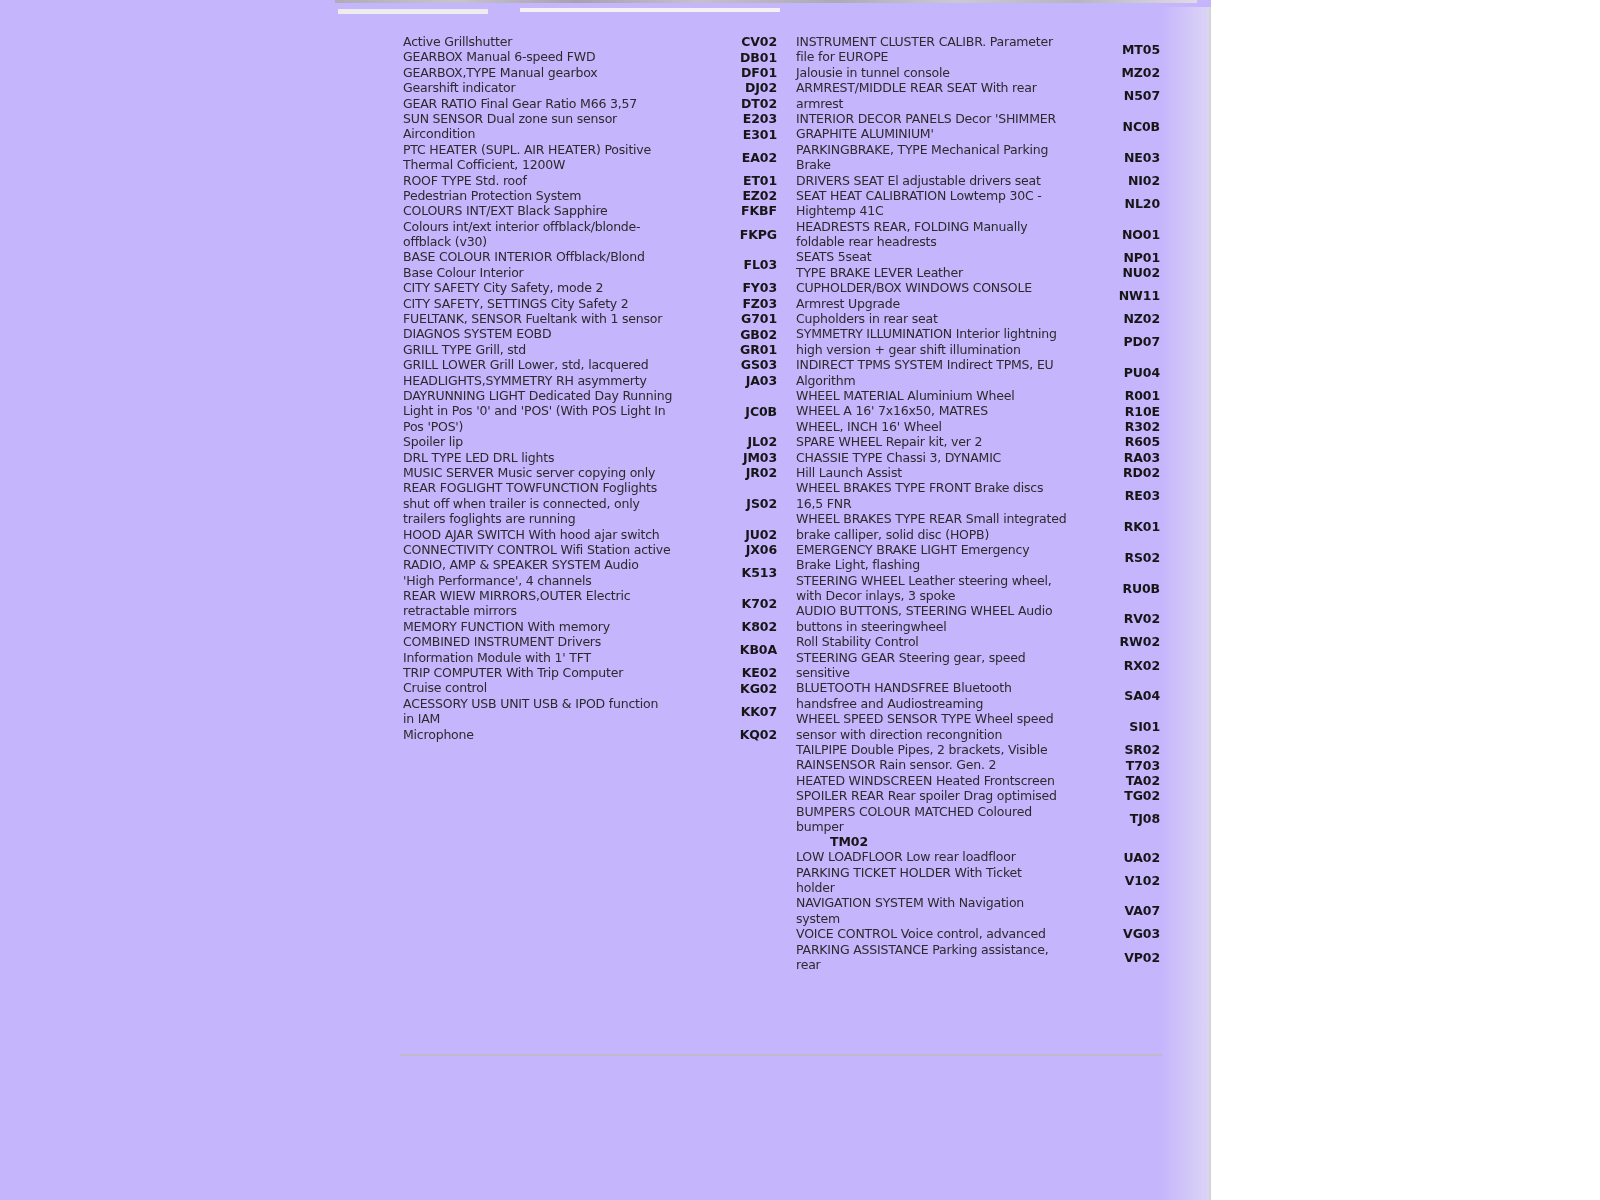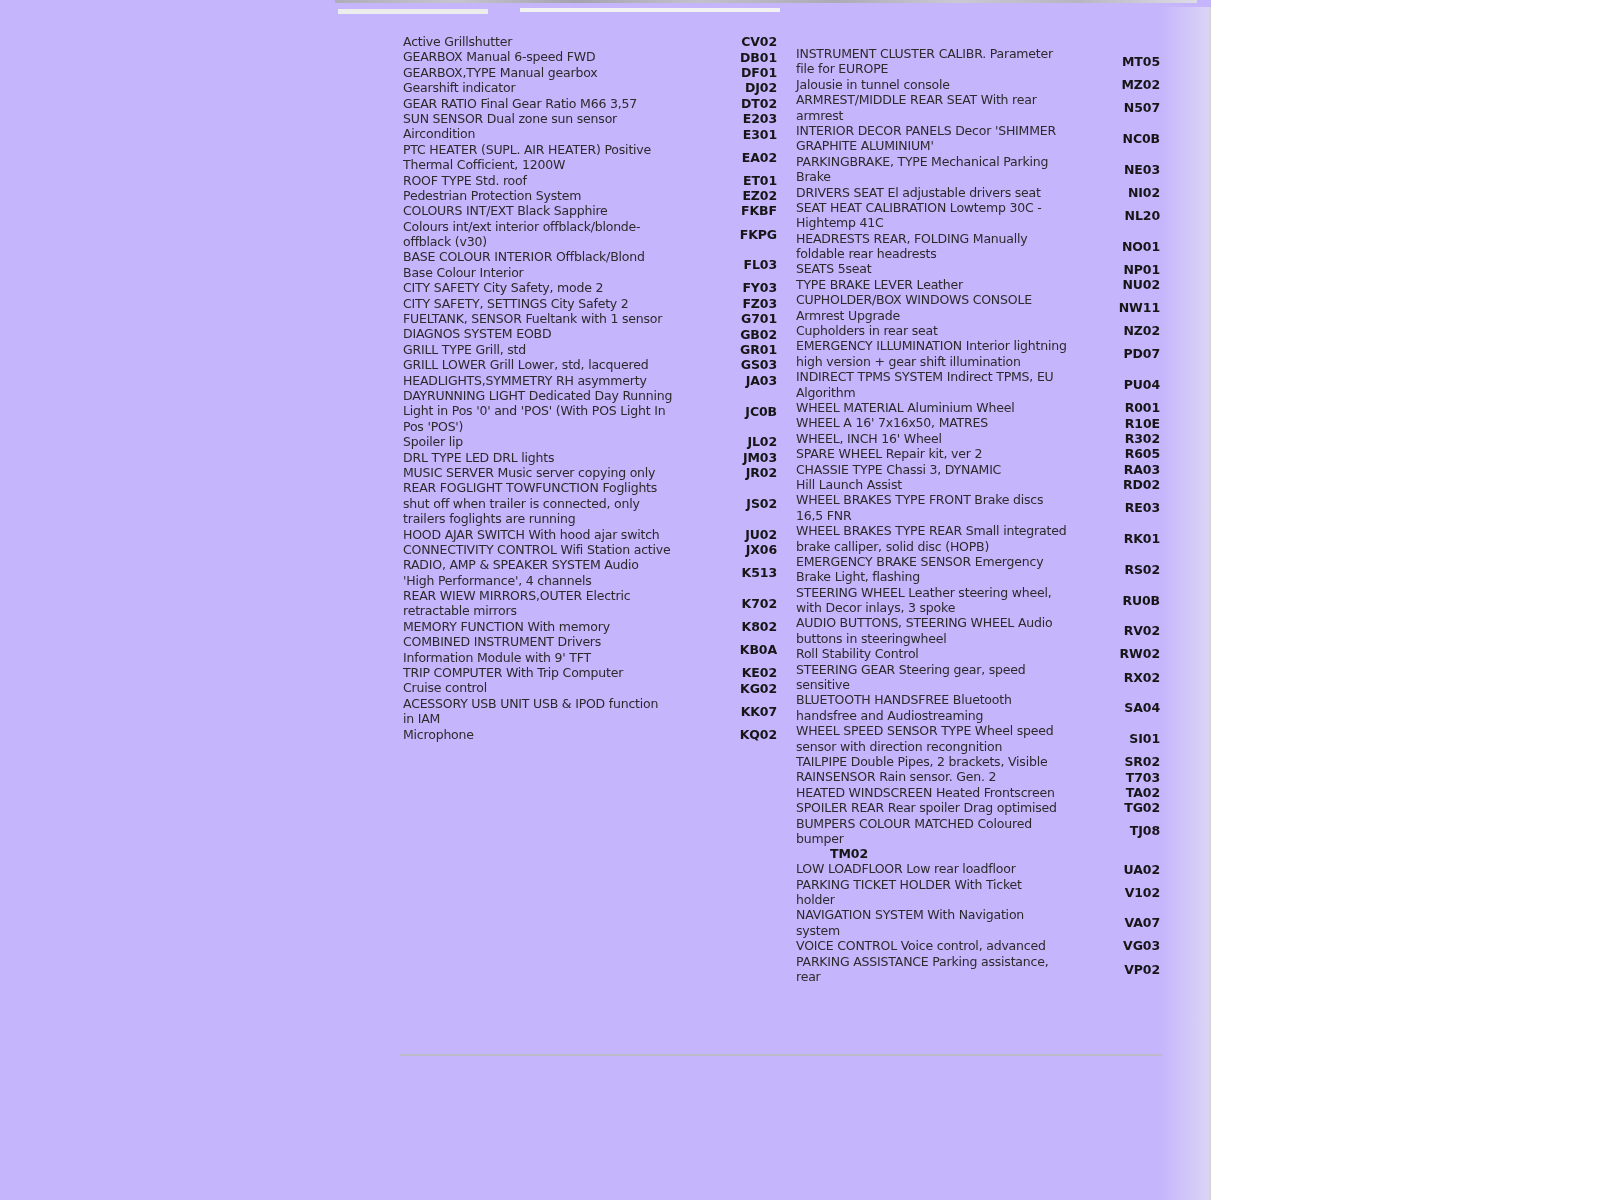--- a/index.html
+++ b/index.html
@@ -50,21 +50,21 @@
   
   .content {
     position: absolute; left: 403px; top: 34px;
     display: flex; gap: 19px;
     color: #2b2b2b;
     font-size: 12.5px;
     letter-spacing: -0.2px;
   }
   .col { display: block; }
   .col-left  { width: 374px; }
-  .col-right { width: 364px; margin-top: 12px; }
+  .col-right { width: 364px; }
   .entry { display: flex; align-items: center; }
   .desc { flex: 1; min-width: 0; }
   .line {
     height: 15.4px; line-height: 15.4px;
     white-space: nowrap;
   }
   .code {
     width: 72px; flex: none;
     text-align: right;
     font-weight: 700;
@@ -272,21 +272,21 @@
         </div>
         <div class="entry">
           <div class="desc">
             <div class="line">MEMORY FUNCTION With memory</div>
           </div>
           <div class="code">K802</div>
         </div>
         <div class="entry">
           <div class="desc">
             <div class="line">COMBINED INSTRUMENT Drivers</div>
-            <div class="line">Information Module with 9' TFT</div>
+            <div class="line">Information Module with 1' TFT</div>
           </div>
           <div class="code">KB0A</div>
         </div>
         <div class="entry">
           <div class="desc">
             <div class="line">TRIP COMPUTER With Trip Computer</div>
           </div>
           <div class="code">KE02</div>
         </div>
         <div class="entry">
@@ -384,21 +384,21 @@
           <div class="code">NW11</div>
         </div>
         <div class="entry">
           <div class="desc">
             <div class="line">Cupholders in rear seat</div>
           </div>
           <div class="code">NZ02</div>
         </div>
         <div class="entry">
           <div class="desc">
-            <div class="line">EMERGENCY ILLUMINATION Interior lightning</div>
+            <div class="line">SYMMETRY ILLUMINATION Interior lightning</div>
             <div class="line">high version + gear shift illumination</div>
           </div>
           <div class="code">PD07</div>
         </div>
         <div class="entry">
           <div class="desc">
             <div class="line">INDIRECT TPMS SYSTEM Indirect TPMS, EU</div>
             <div class="line">Algorithm</div>
           </div>
           <div class="code">PU04</div>
@@ -448,21 +448,21 @@
         </div>
         <div class="entry">
           <div class="desc">
             <div class="line">WHEEL BRAKES TYPE REAR Small integrated</div>
             <div class="line">brake calliper, solid disc (HOPB)</div>
           </div>
           <div class="code">RK01</div>
         </div>
         <div class="entry">
           <div class="desc">
-            <div class="line">EMERGENCY BRAKE SENSOR Emergency</div>
+            <div class="line">EMERGENCY BRAKE LIGHT Emergency</div>
             <div class="line">Brake Light, flashing</div>
           </div>
           <div class="code">RS02</div>
         </div>
         <div class="entry">
           <div class="desc">
             <div class="line">STEERING WHEEL Leather steering wheel,</div>
             <div class="line">with Decor inlays, 3 spoke</div>
           </div>
           <div class="code">RU0B</div>

